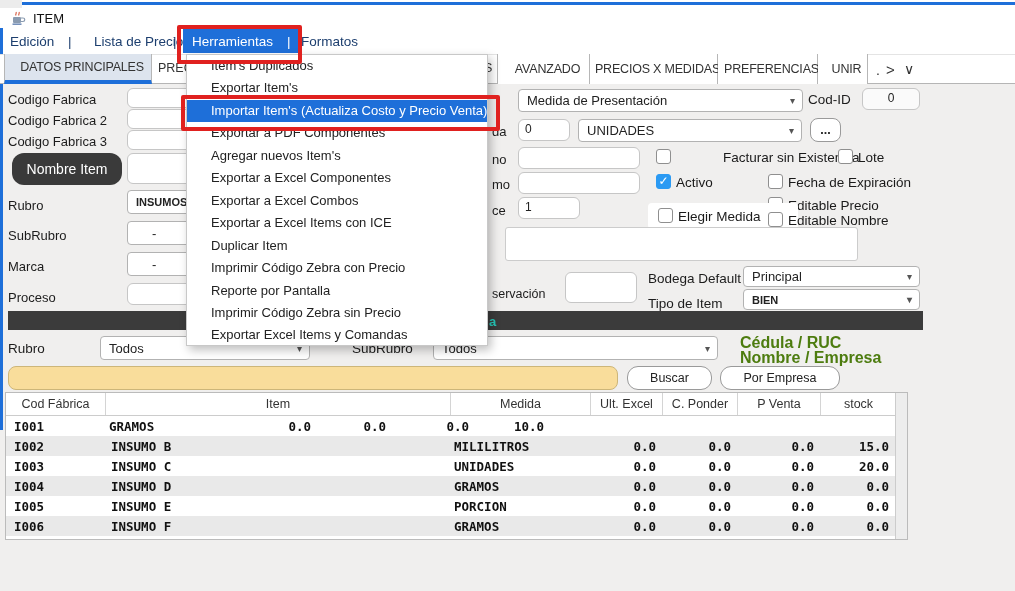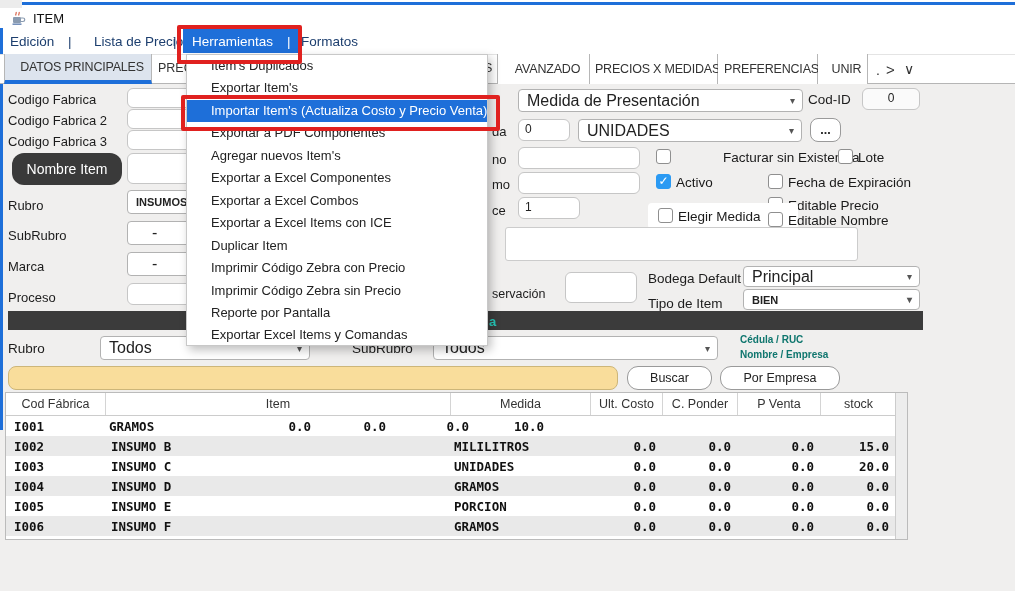--- a/index.html
+++ b/index.html
@@ -13,24 +13,24 @@
   .wtitle{font-size:13px;color:#111;}
   .mbar{font-size:13.5px;color:#1c3e6e;}
   .mbar-hl{background:#1e6fd9;color:#fff;display:flex;align-items:center;padding:0 9px;gap:14px;font-size:13.5px;}
   .redbox{border:4px solid #e0211f;border-radius:2px;background:transparent;z-index:12;pointer-events:none;}
   .tabstrip{left:0;top:54px;width:1015px;height:30px;background:#fff;border-bottom:1px solid #b5b5b5;border-top:1px solid #e4e4e4;box-sizing:border-box;}
   .tab{top:54px;height:30px;box-sizing:border-box;display:flex;align-items:center;justify-content:center;
        font-size:12.5px;color:#333;background:#fff;border-right:1px solid #b6b6b6;white-space:nowrap;letter-spacing:-0.2px;padding-left:8px;}
   .tab.sel{background:#dde4ee;border-bottom:4px solid #1e6fd9;border-left:1px solid #b6b6b6;}
   .tabfrag{top:61px;font-size:12.5px;color:#333;}
   .lbl{font-size:13px;color:#1c1c1c;white-space:nowrap;}
-  .blbl{font-size:10px;font-weight:bold;color:#0f766e;white-space:nowrap;}
+  .blbl{font-size:16px;font-weight:bold;color:#4d7c0f;white-space:nowrap;}
   .inp{background:#fff;border:1px solid #c6c6c6;border-radius:6px;box-sizing:border-box;font-size:12px;padding:2px 6px;color:#222;}
   .combo{background:#fff;border:1px solid #b2b2b2;border-radius:4px;box-sizing:border-box;display:flex;align-items:center;
-         font-size:16px;color:#222;padding-left:8px;position:absolute;}
+         font-size:13px;color:#222;padding-left:8px;position:absolute;}
   .arr{margin-left:auto;margin-right:7px;font-size:10px;color:#555;font-style:normal;}
   .arr::after{content:"▾";}
   .cb{width:15px;height:15px;border:1.5px solid #8f8f8f;border-radius:3px;background:#fff;box-sizing:border-box;position:absolute;}
   .cb.checked{background:#2b9af3;border-color:#2b9af3;color:#fff;font-size:12px;line-height:13px;text-align:center;}
   .cb.checked::after{content:"✓";}
   .cblbl{font-size:13.5px;color:#1a1a1a;white-space:nowrap;}
   .darkbtn{background:#3a3a3a;color:#fff;display:flex;align-items:center;justify-content:center;font-size:14px;border-radius:12px;}
   .darkbar{background:#3b3b3b;}
   .teal{color:#27c6b7;font-size:13px;font-weight:bold;}
   .btn{background:#fff;border:1px solid #9a9a9a;border-radius:11px;display:flex;align-items:center;justify-content:center;
@@ -196,21 +196,21 @@
 
   <div class="abs ybox" style="left:8px;top:366px;width:610px;height:24px;"></div>
   <div class="abs btn" style="left:627px;top:366px;width:85px;height:24px;">Buscar</div>
   <div class="abs btn" style="left:720px;top:366px;width:120px;height:24px;">Por Empresa</div>
 
   <div class="abs tbl">
     <div class="thead">
       <div class="th h0">Cod Fábrica</div>
       <div class="th h1">Item</div>
       <div class="th h2">Medida</div>
-      <div class="th h3">Ult. Costo</div>
+      <div class="th h3">Ult. Excel</div>
       <div class="th h4">C. Ponder</div>
       <div class="th h5">P Venta</div>
       <div class="th h6">stock</div>
     </div>
     <div class="tr">
       <div class="td c0">I001</div>
         <div class="td c2">GRAMOS</div>
         <div class="td c3">0.0</div>
         <div class="td c4">0.0</div>
         <div class="td c5">0.0</div>
@@ -273,19 +273,19 @@
     <div class="mi">Item's Duplicados</div>
     <div class="mi">Exportar Item's</div>
     <div class="mi sel">Importar Item's (Actualiza Costo y Precio Venta)</div>
     <div class="mi">Exportar a PDF Componentes</div>
     <div class="mi">Agregar nuevos Item's</div>
     <div class="mi">Exportar a Excel Componentes</div>
     <div class="mi">Exportar a Excel Combos</div>
     <div class="mi">Exportar a Excel Items con ICE</div>
     <div class="mi">Duplicar Item</div>
     <div class="mi">Imprimir Código Zebra con Precio</div>
+    <div class="mi">Reporte por Pantalla</div>
     <div class="mi">Imprimir Código Zebra sin Precio</div>
-    <div class="mi">Reporte por Pantalla</div>
     <div class="mi">Exportar Excel Items y Comandas</div>
   </div>
   <div class="abs redbox" style="left:181px;top:95px;width:311px;height:28px;"></div>
 
 </div>
 
 </body></html>

